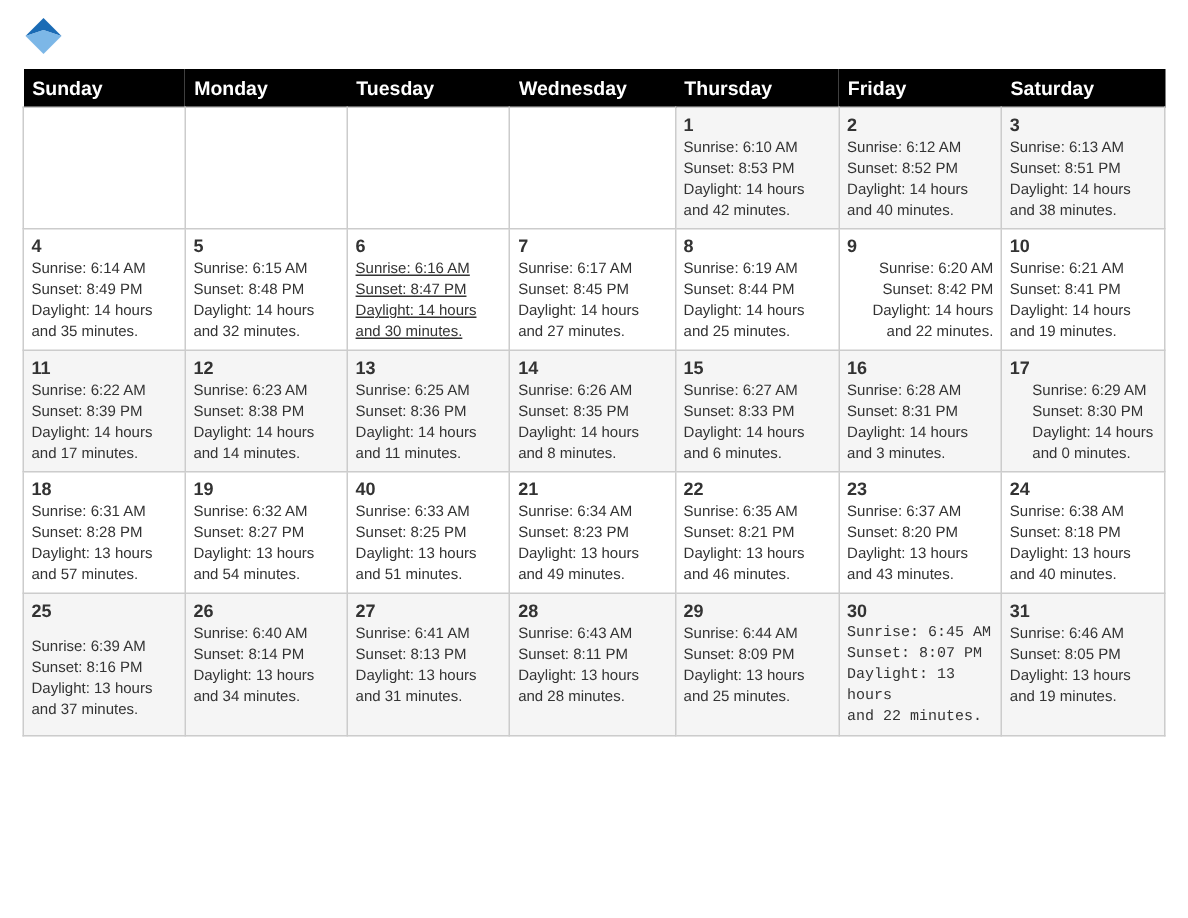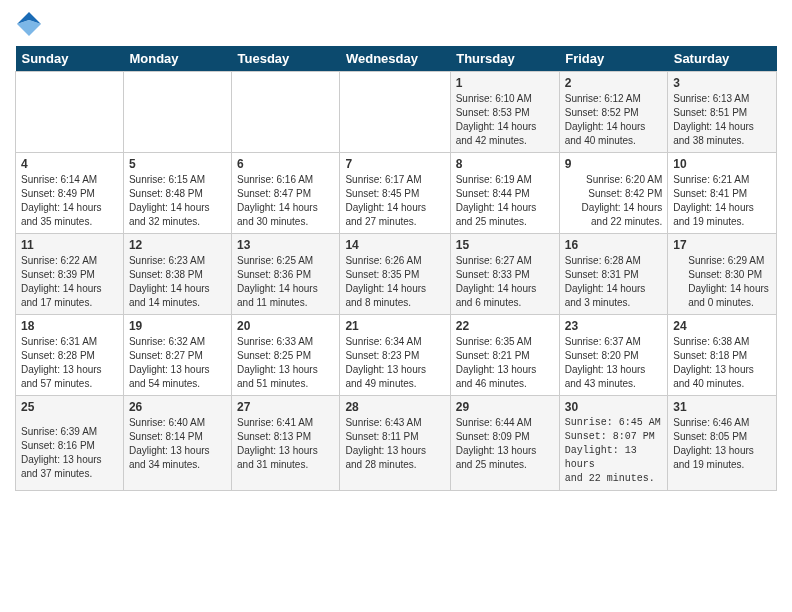--- a/index.html
+++ b/index.html
@@ -54,21 +54,21 @@
     }
     .location {
       font-size: 16px;
       color: #555;
     }
     table {
       width: 100%;
       border-collapse: collapse;
     }
     thead th {
-      background-color: #0c4a6e;
+      background-color: #000000;
       color: white;
       text-align: left;
       padding: 5px 6px;
       font-size: 13px;
       font-weight: bold;
     }
     tbody tr {
       vertical-align: top;
     }
     tbody td {
@@ -169,21 +169,21 @@
           </td>
           <td>
             <span class="day-number">5</span>
             <div class="day-info" style="white-space: pre-line;">Sunrise: 6:15 AM
 Sunset: 8:48 PM
 Daylight: 14 hours
 and 32 minutes.</div>
           </td>
           <td>
             <span class="day-number">6</span>
-            <div class="day-info" style="white-space: pre-line;">Sunrise: 6:16 AM
+            <div class="day-info" style="white-space: pre-line; text-decoration: underline;">Sunrise: 6:16 AM
 Sunset: 8:47 PM
 Daylight: 14 hours
 and 30 minutes.</div>
           </td>
           <td>
             <span class="day-number">7</span>
             <div class="day-info" style="white-space: pre-line;">Sunrise: 6:17 AM
 Sunset: 8:45 PM
 Daylight: 14 hours
 and 27 minutes.</div>
@@ -270,21 +270,21 @@
 and 57 minutes.</div>
           </td>
           <td>
             <span class="day-number">19</span>
             <div class="day-info" style="white-space: pre-line;">Sunrise: 6:32 AM
 Sunset: 8:27 PM
 Daylight: 13 hours
 and 54 minutes.</div>
           </td>
           <td>
-            <span class="day-number">20</span>
+            <span class="day-number">40</span>
             <div class="day-info" style="white-space: pre-line;">Sunrise: 6:33 AM
 Sunset: 8:25 PM
 Daylight: 13 hours
 and 51 minutes.</div>
           </td>
           <td>
             <span class="day-number">21</span>
             <div class="day-info" style="white-space: pre-line;">Sunrise: 6:34 AM
 Sunset: 8:23 PM
 Daylight: 13 hours

